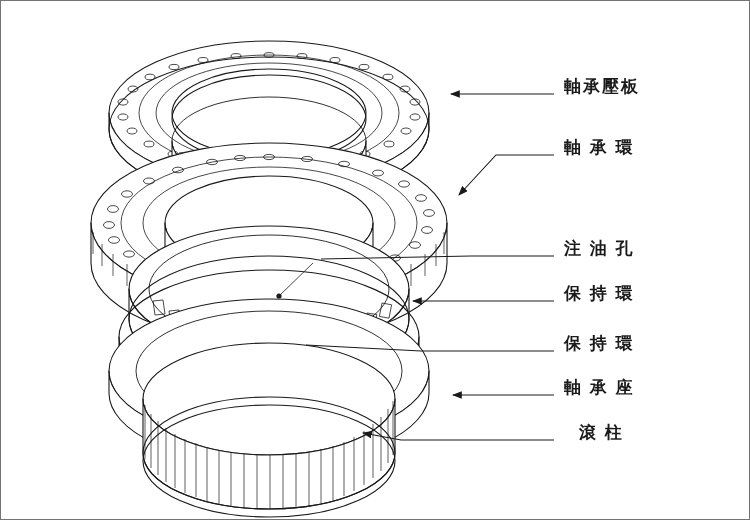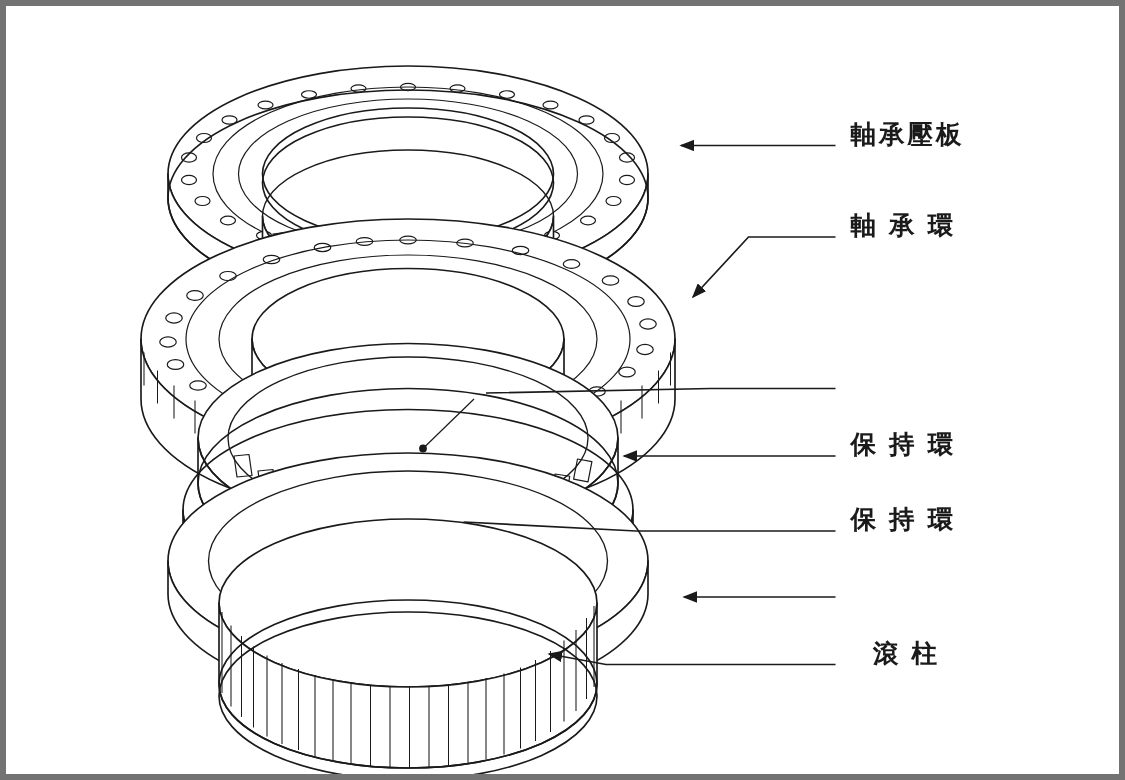--- a/index.html
+++ b/index.html
@@ -5,21 +5,21 @@
   html, body {
     margin: 0;
     padding: 0;
     background: #ffffff;
   }
   #stage {
     position: relative;
     width: 750px;
     height: 520px;
     background: #ffffff;
-    border: 4px solid #737373;
+    border: 1px solid #737373;
     box-sizing: border-box;
     overflow: hidden;
     font-family: "Liberation Sans", sans-serif;
   }
   #drawing {
     position: absolute;
     left: 0;
     top: 0;
     width: 750px;
     height: 520px;
@@ -278,17 +278,19 @@
       <path d="M553,255 L470,255 L320,258"></path>
       <line x1="553" y1="300" x2="412" y2="300" marker-end="url(#arrowhead)"></line>
       <path d="M553,350 L420,350 L305,344"></path>
       <line x1="553" y1="394" x2="452" y2="394" marker-end="url(#arrowhead)"></line>
       <path d="M553,439 L400,439 L362,432" marker-end="url(#arrowhead)"></path>
     </g>
   </svg>
 
   <div class="label" style="left:563px; top:74px;">軸承壓板</div>
   <div class="label" style="left:563px; top:135px;">軸 承 環</div>
+  <div class="label" style="left:563px; top:236px;">注 油 孔</div>
   <div class="label" style="left:563px; top:281px;">保 持 環</div>
   <div class="label" style="left:563px; top:331px;">保 持 環</div>
+  <div class="label" style="left:563px; top:375px;">軸 承 座</div>
   <div class="label" style="left:578px; top:420px;">滾    柱</div>
 
 </div>
 
 </body></html>

